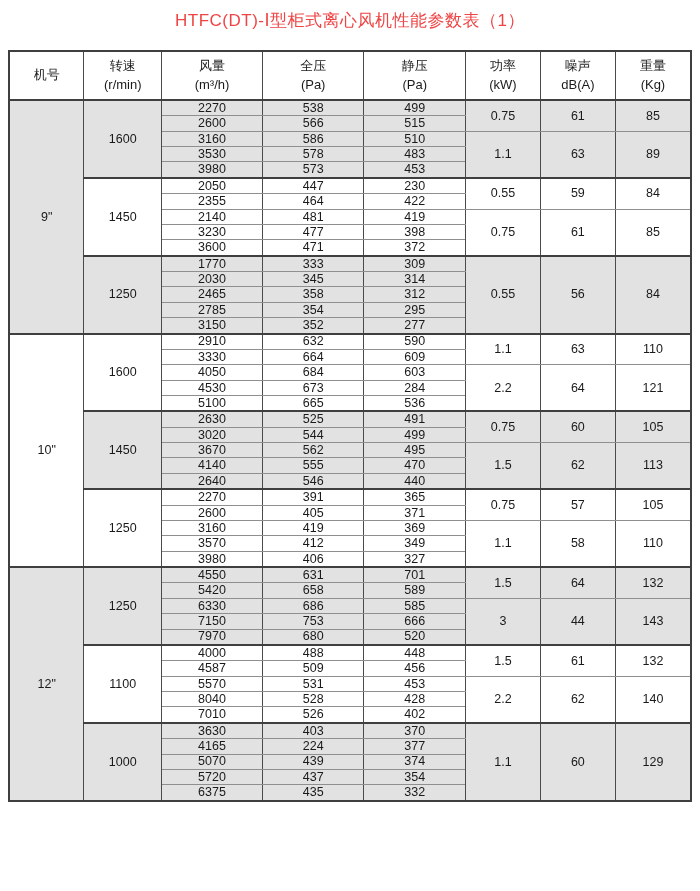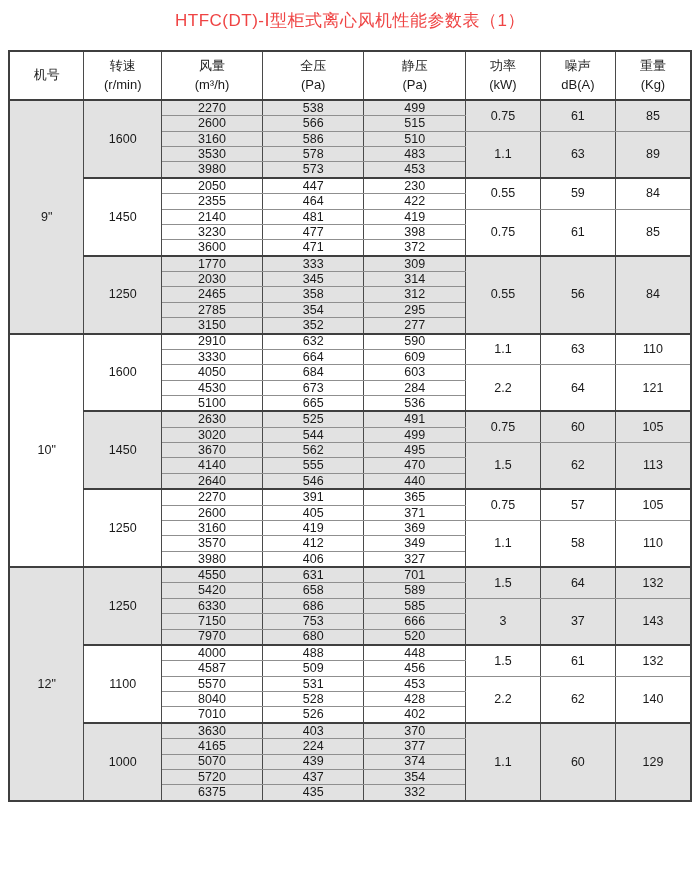--- a/index.html
+++ b/index.html
@@ -317,21 +317,21 @@
       <tr class="shaded">
         <td>5420</td>
         <td>658</td>
         <td>589</td>
       </tr>
       <tr class="shaded">
         <td>6330</td>
         <td>686</td>
         <td>585</td>
         <td class="perf-cell" rowspan="3">3</td>
-        <td class="perf-cell" rowspan="3">37</td>
+        <td class="perf-cell" rowspan="3">44</td>
         <td class="perf-cell" rowspan="3">143</td>
       </tr>
       <tr class="shaded">
         <td>7150</td>
         <td>753</td>
         <td>666</td>
       </tr>
       <tr class="shaded">
         <td>7970</td>
         <td>680</td>

